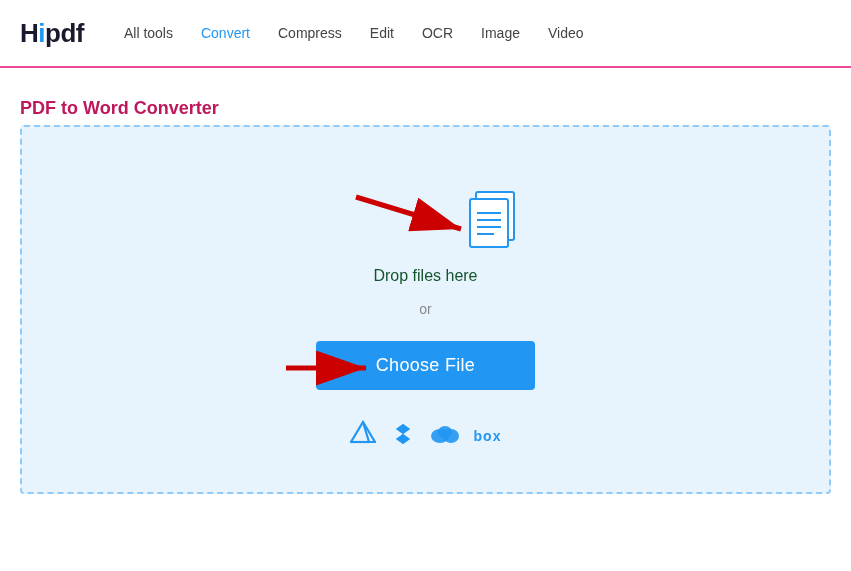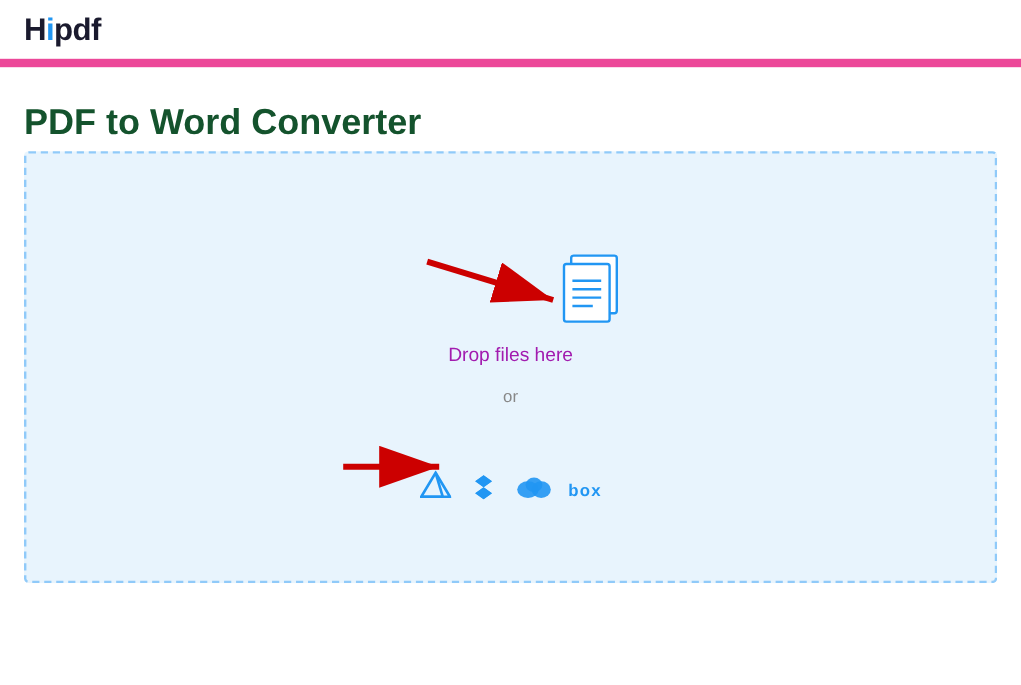--- a/index.html
+++ b/index.html
@@ -3,22 +3,22 @@
   <meta charset="utf-8">
   <style>
     * { margin: 0; padding: 0; box-sizing: border-box; }
     body { font-family: Arial, sans-serif; background: #fff; color: #333; width: 851px; min-height: 571px; }
 
     
     header {
       display: flex;
       align-items: center;
       padding: 0 20px;
-      height: 56px;
-      border-bottom: 7px solid #ec4899;
+      height: 68px;
+      border-bottom: 2px solid #ec4899;
     }
     .logo {
       font-size: 26px;
       font-weight: bold;
       color: #1a1a2e;
       margin-right: 40px;
       letter-spacing: -0.5px;
     }
     .logo span { color: #2196f3; }
     nav { display: flex; align-items: center; gap: 28px; }
@@ -27,23 +27,23 @@
       color: #444;
       font-size: 14px;
       cursor: pointer;
     }
     nav a.active { color: #2196f3; }
 
     
     main { padding: 30px 20px 20px 20px; }
 
     .page-title {
-      font-size: 30px;
+      font-size: 18px;
       font-weight: 600;
-      color: #14532d;
+      color: #be185d;
       margin-bottom: 6px;
     }
     .page-subtitle {
       font-size: 14px;
       color: #555;
       margin-bottom: 20px;
     }
 
     
     .drop-zone {
@@ -63,21 +63,21 @@
     .drop-area {
       display: flex;
       flex-direction: column;
       align-items: center;
       gap: 10px;
       position: relative;
     }
 
     .drop-text {
       font-size: 16px;
-      color: #a21caf;
+      color: #14532d;
       margin-bottom: 6px;
     }
     .or-text {
       font-size: 14px;
       color: #888;
       margin-bottom: 14px;
       text-align: right;
     }
 
     .choose-file-btn {
@@ -112,20 +112,29 @@
       letter-spacing: 1px;
     }
   </style>
 </head>
 <body>
 
 <header>
   <div class="logo">
     H<span>i</span>pdf
   </div>
+  <nav>
+    <a>All tools</a>
+    <a class="active">Convert</a>
+    <a>Compress</a>
+    <a>Edit</a>
+    <a>OCR</a>
+    <a>Image</a>
+    <a>Video</a>
+  </nav>
 </header>
 
 <main>
   <h1 class="page-title">PDF to Word Converter</h1>
 
   <div class="drop-zone">
     <div class="drop-area">
 
       <div style="position:relative; width:200px; height:90px; display:flex; align-items:flex-end; justify-content:flex-end;">
 
@@ -156,20 +165,21 @@
 
       <div style="position:relative; width:300px; display:flex; align-items:center; justify-content:center;">
         <svg width="300" height="55" style="position:absolute; left:0; top:0;">
           <defs>
             <marker id="arrowhead2" markerWidth="10" markerHeight="7" refX="10" refY="3.5" orient="auto">
               <polygon points="0 0, 10 3.5, 0 7" fill="#cc0000"></polygon>
             </marker>
           </defs>
           <line x1="10" y1="27" x2="90" y2="27" stroke="#cc0000" stroke-width="5" marker-end="url(#arrowhead2)"></line>
         </svg>
+        <button class="choose-file-btn">Choose File</button>
       </div>
 
       <div class="cloud-icons">
 
         <span class="cloud-icon" title="Google Drive">
           <svg width="26" height="26" viewBox="0 0 26 26" fill="none">
             <polygon points="13,2 25,22 1,22" fill="none" stroke="#2196f3" stroke-width="2.2"></polygon>
             <line x1="13" y1="2" x2="19" y2="22" stroke="#2196f3" stroke-width="2.2"></line>
             <line x1="1" y1="22" x2="19" y2="22" stroke="#2196f3" stroke-width="2.2"></line>
           </svg>

